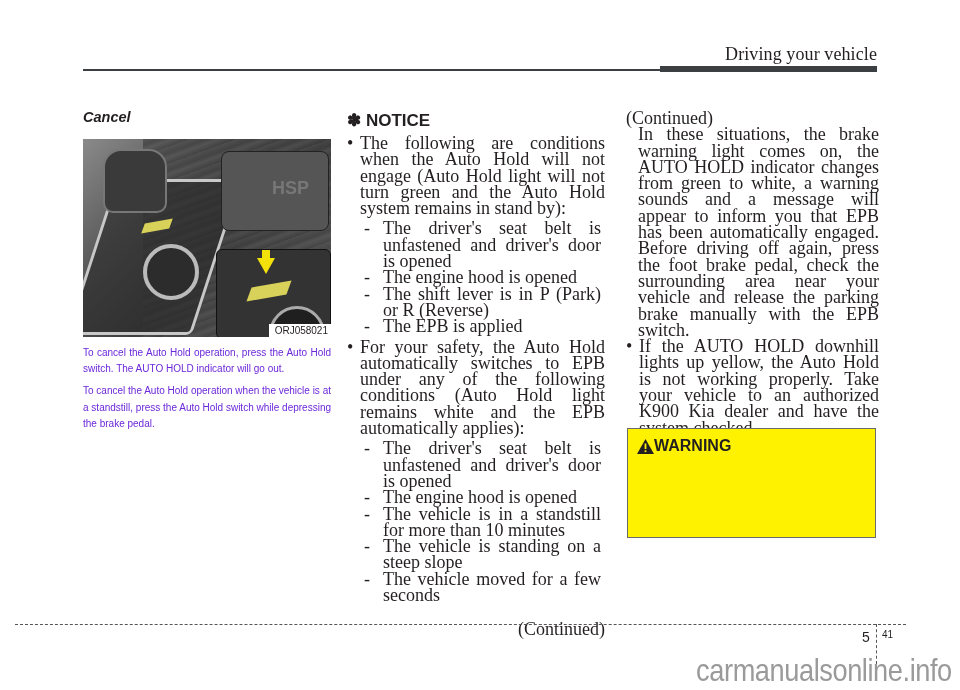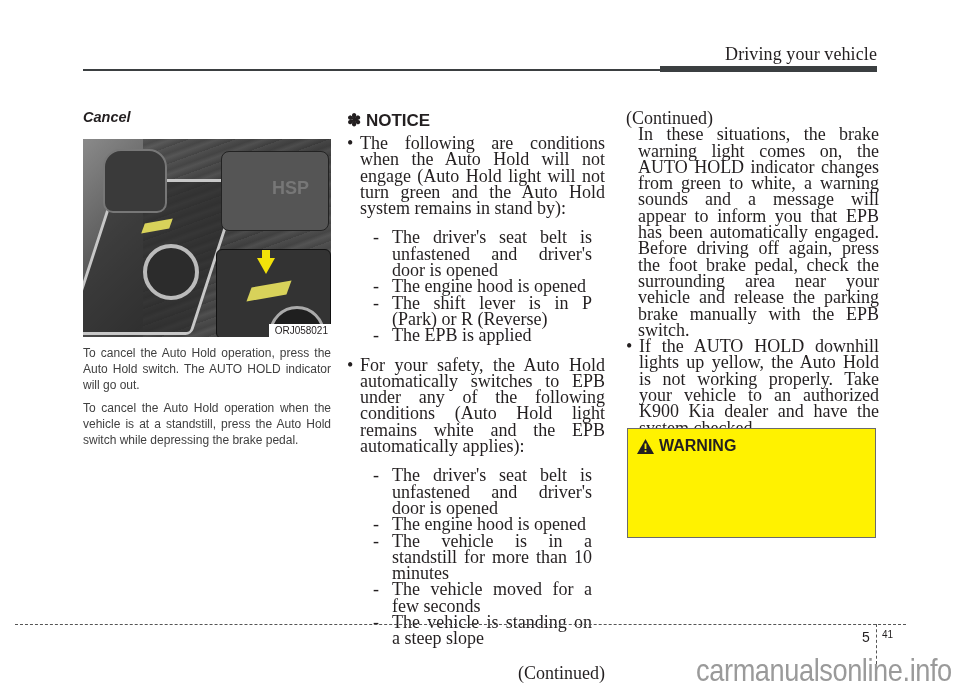--- a/index.html
+++ b/index.html
@@ -36,47 +36,47 @@
   .figure .inset-bot .ybtn { position:absolute; left:32px; top:34px; width:40px; height:14px; background:#d8d25a; transform:skew(-20deg,-10deg); }
   .figure .inset-bot .arrow { position:absolute; left:40px; top:8px; width:0; height:0;
     border-left:9px solid transparent; border-right:9px solid transparent; border-top:16px solid #f2e20a; }
   .figure .inset-bot .arrow-stem { position:absolute; left:45px; top:-2px; width:8px; height:12px; background:#f2e20a; }
   .figure .inset-bot .disc { position:absolute; left:52px; top:56px; width:50px; height:50px; border-radius:50%; background:#1f1f1f; border:3px solid #aaa; }
   .figure .caption {
     position:absolute; right:0; bottom:0; background:#fff; padding:0 3px 0 6px;
     font-family:"Liberation Sans", sans-serif; font-size:10px; color:#231f20; line-height:13px;
   }
   .col1 p {
-    font-family:"Liberation Sans", sans-serif; font-size:12px; line-height:16.2px;
-    text-align:justify; margin:8px 0 0 0; color:#404040;
+    font-family:"Liberation Sans", sans-serif; font-size:10px; line-height:16.2px;
+    text-align:justify; margin:8px 0 0 0; color:#6d28d9;
   }
   .col1 p + p { margin-top:6px; }
 
   .col2 { position:absolute; left:347px; top:110px; width:258px; }
   .notice-title {
     font-family:"Liberation Sans", sans-serif; font-weight:bold; font-size:17px; margin:0 0 4px 0;
   }
   .serif-b { font-family:"Liberation Serif", serif; font-weight:normal; font-size:18px; line-height:16.3px; color:#231f20; }
   ul.bul { list-style:none; margin:0; padding:0; }
   ul.bul > li { position:relative; padding-left:13px; text-align:justify; }
   ul.bul > li::before { content:"•"; position:absolute; left:0; top:0; }
-  ul.dash { list-style:none; margin:13px; padding:0; }
+  ul.dash { list-style:none; margin:4px; padding:0; }
   ul.dash > li { position:relative; padding-left:19px; text-align:justify; }
   ul.dash > li::before { content:"- "; position:absolute; left:0; top:0; }
   .continued-r { text-align:right; margin-top:18px; }
 
   .col3 { position:absolute; left:626px; top:110px; width:253px; }
   .col3 .indent { padding-left:12px; text-align:justify; }
 
   .warning-box {
     position:absolute; left:627px; top:428px; width:249px; height:110px;
     background:#fff200; border:1px solid #6b6b6b; box-sizing:border-box;
     padding:8px 8px 0 9px;
   }
-  .warning-head { display:flex; align-items:center; gap:5px; font-family:"Liberation Sans", sans-serif; font-weight:bold; font-size:16px; color:#231f20; }
+  .warning-head { display:flex; align-items:center; font-family:"Liberation Sans", sans-serif; font-weight:bold; font-size:16px; color:#231f20; }
   .warning-head svg { display:block; }
   .warning-text { font-family:"Liberation Sans", sans-serif; font-weight:bold; font-size:13.2px; line-height:15.8px; color:#231f20; margin-top:5px; text-align:justify; }
 
   .footer-line { position:absolute; left:15px; top:624px; width:891px; height:0; border-top:1px dashed #555; }
   .footer-vline { position:absolute; left:876px; top:624px; height:40px; border-left:1px dashed #555; }
   .page-chapter { position:absolute; left:862px; top:629px; font-family:"Liberation Sans", sans-serif; font-size:14px; }
   .page-num { position:absolute; left:882px; top:629px; font-family:"Liberation Sans", sans-serif; font-size:10px; }
   .watermark { position:absolute; right:8px; top:652px; font-family:"Liberation Sans", sans-serif; font-size:32px; color:#9a9a9a; letter-spacing:-0.5px; transform:scaleX(0.85); transform-origin:right top; }
 </style>
 </head>
@@ -123,22 +123,22 @@
         <li>The shift lever is in P (Park) or R (Reverse)</li>
         <li>The EPB is applied</li>
       </ul>
     </li>
     <li>
       <span>For your safety, the Auto Hold automatically switches to EPB under any of the following conditions (Auto Hold light remains white and the EPB automatically applies):</span>
       <ul class="dash">
         <li>The driver's seat belt is unfastened and driver's door is opened</li>
         <li>The engine hood is opened</li>
         <li>The vehicle is in a standstill for more than 10 minutes</li>
+        <li>The vehicle is standing on a steep slope</li>
         <li>The vehicle moved for a few seconds</li>
-        <li>The vehicle is standing on a steep slope</li>
       </ul>
     </li>
   </ul>
   <div class="serif-b continued-r">(Continued)</div>
 </div>
 
 <div class="col3 serif-b">
   <div>(Continued)</div>
   <div class="indent">In these situations, the brake warning light comes on, the AUTO HOLD indicator changes from green to white, a warning sounds and a message will appear to inform you that EPB has been automatically engaged. Before driving off again, press the foot brake pedal, check the surrounding area near your vehicle and release the parking brake manually with the EPB switch.</div>
   <ul class="bul">

